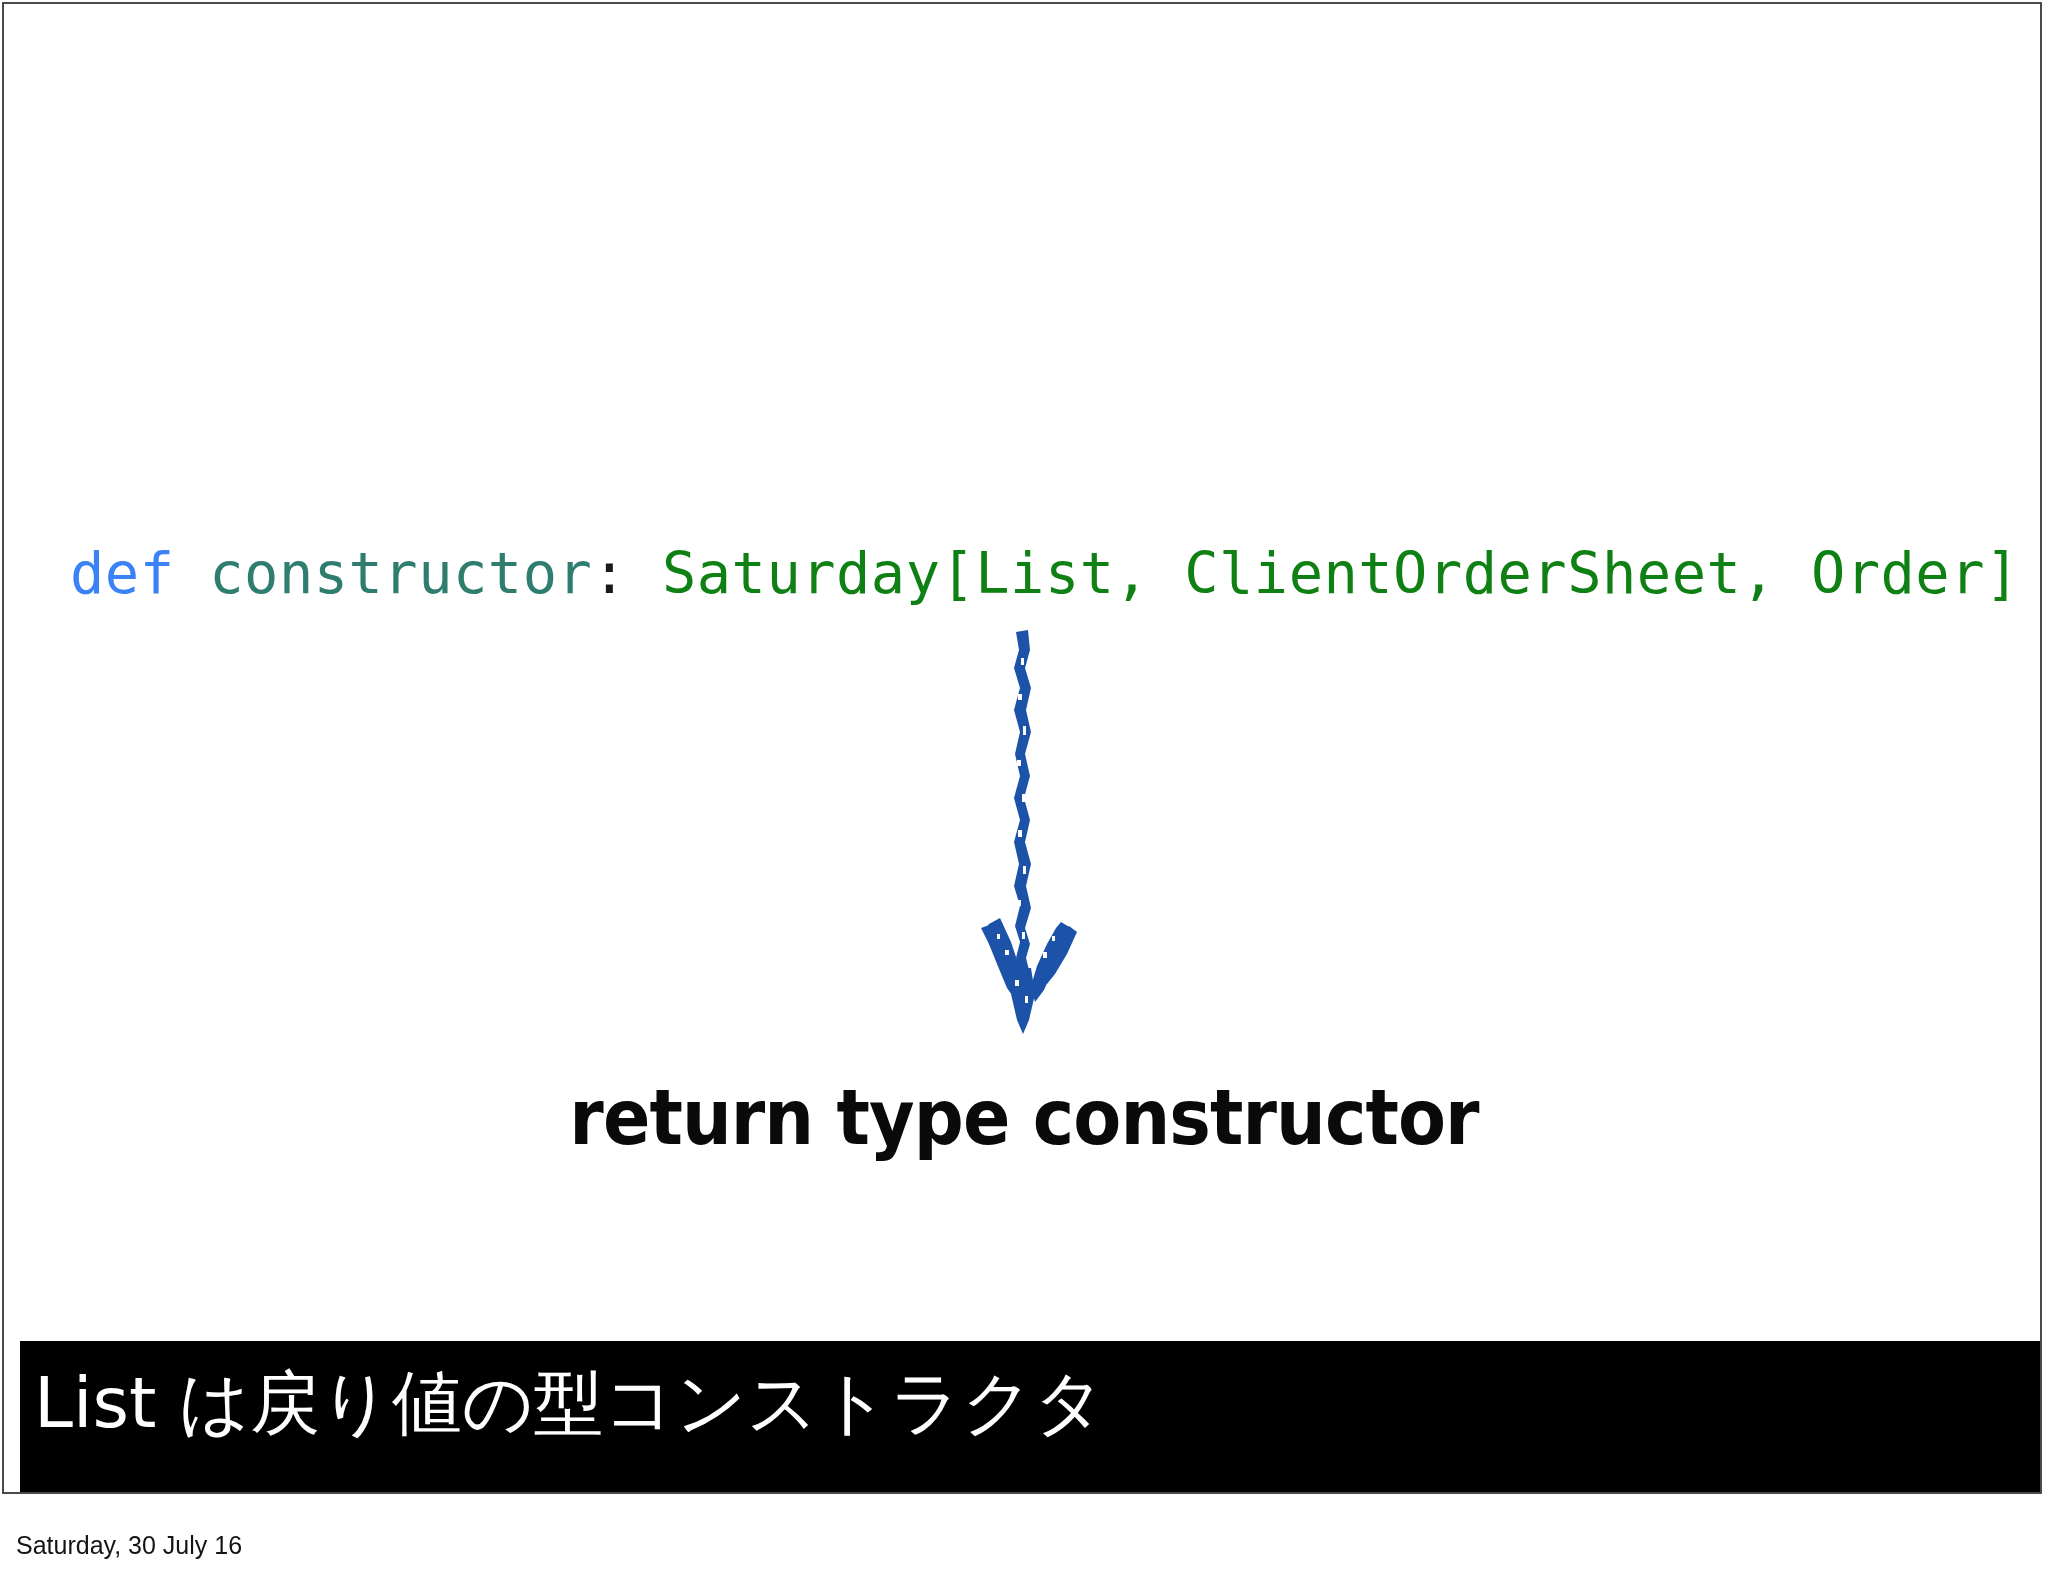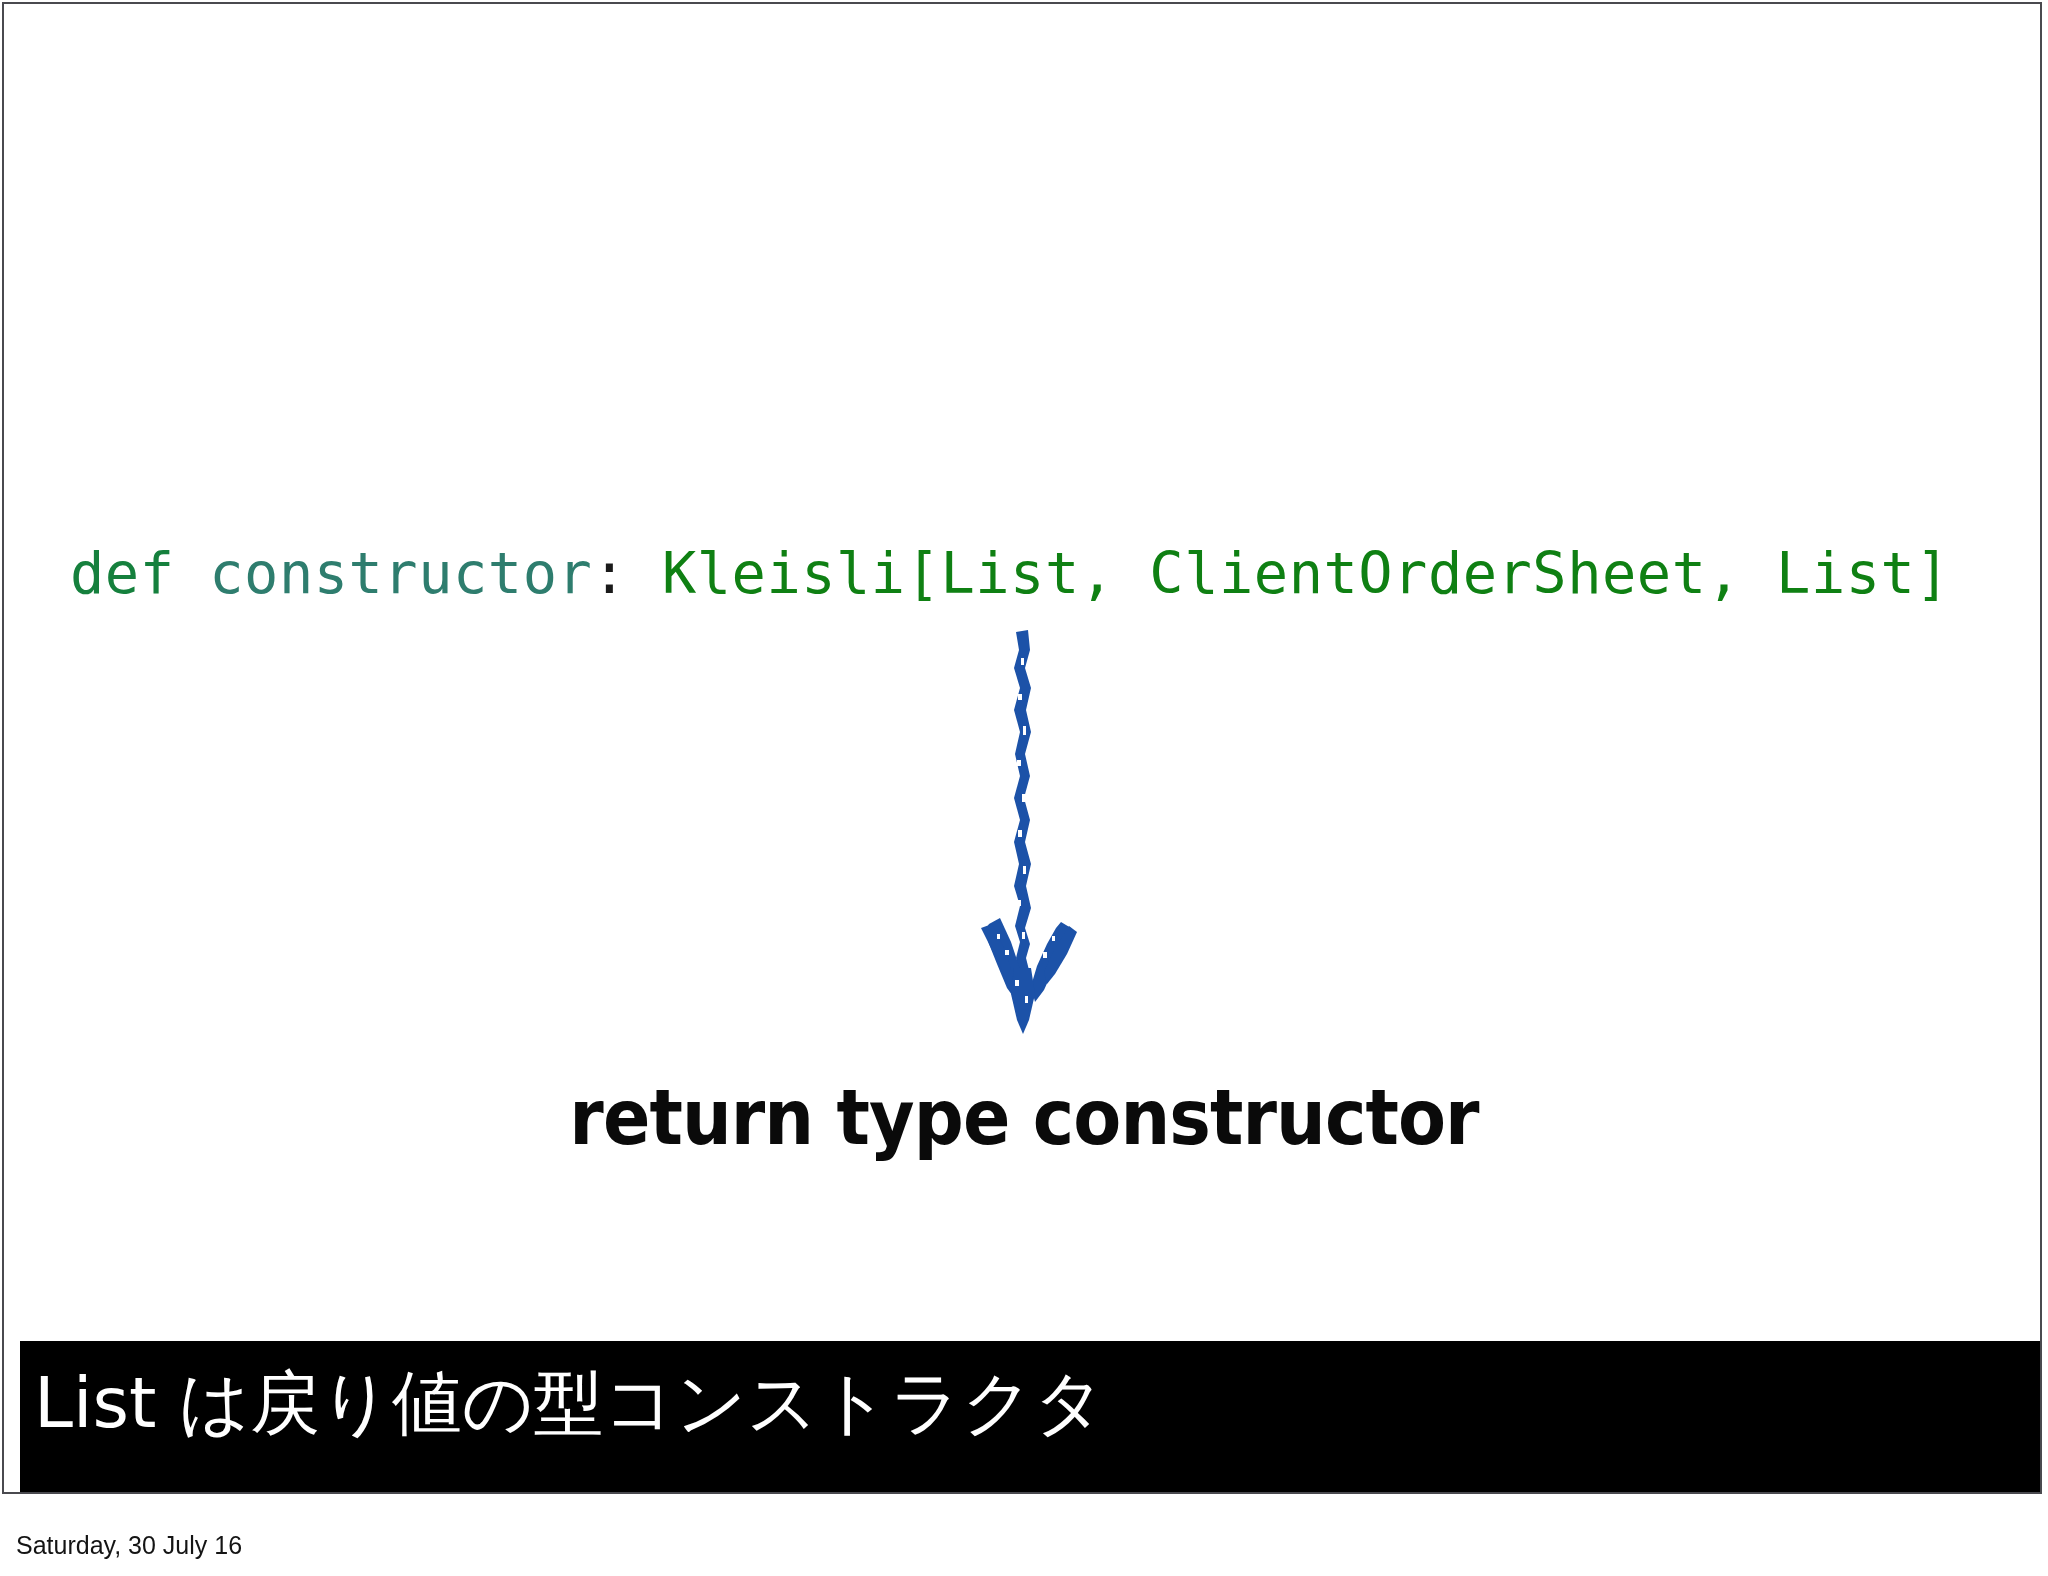--- a/index.html
+++ b/index.html
@@ -33,21 +33,21 @@
   #code-line {
     position: absolute;
     left: 66px;
     top: 534px;
     white-space: pre;
     font-family: "DejaVu Sans Mono", "Liberation Mono", monospace;
     font-size: 57px;
     line-height: 70px;
     letter-spacing: 0.5px;
   }
-  .tok-kw      { color: #15803d; }
+  .tok-kw      { color: #3b82f6; }
   .tok-name    { color: #2e7d6e; }
   .tok-punct   { color: #1a1a1a; }
   .tok-type    { color: #0f8013; }
 
   
   #down-arrow {
     position: absolute;
     left: 955px;
     top: 624px;
     width: 130px;
@@ -104,21 +104,21 @@
     font-size: 25px;
     line-height: 30px;
     white-space: nowrap;
   }
 </style>
 </head>
 <body>
 
 <div id="slide-frame">
 
-  <div id="code-line"><span class="tok-kw">def</span><span class="tok-name"> </span><span class="tok-name">constructor</span><span class="tok-punct">:</span><span class="tok-type"> </span><span class="tok-type">Kleisli[List, ClientOrderSheet, List]</span></div>
+  <div id="code-line"><span class="tok-kw">def</span><span class="tok-name"> </span><span class="tok-name">constructor</span><span class="tok-punct">:</span><span class="tok-type"> </span><span class="tok-type">Saturday[List, ClientOrderSheet, Order]</span></div>
 
   <div id="down-arrow">
     <svg viewBox="0 0 130 420" xmlns="http://www.w3.org/2000/svg" aria-hidden="true">
       <g fill="#1c52a8">
 
         <path d="M57 4 L69 2 L71 22 L66 40 L72 60 L67 82 L72 104 L66 126 L71 148
                  L65 170 L71 192 L66 214 L72 236 L67 258 L72 280 L66 300 L71 316
                  L67 330 L70 342 L60 344 L57 330 L61 314 L56 298 L61 278 L55 258
                  L60 236 L55 214 L61 192 L55 170 L61 148 L56 126 L61 104 L55 82
                  L61 60 L55 40 L60 22 Z"></path>

